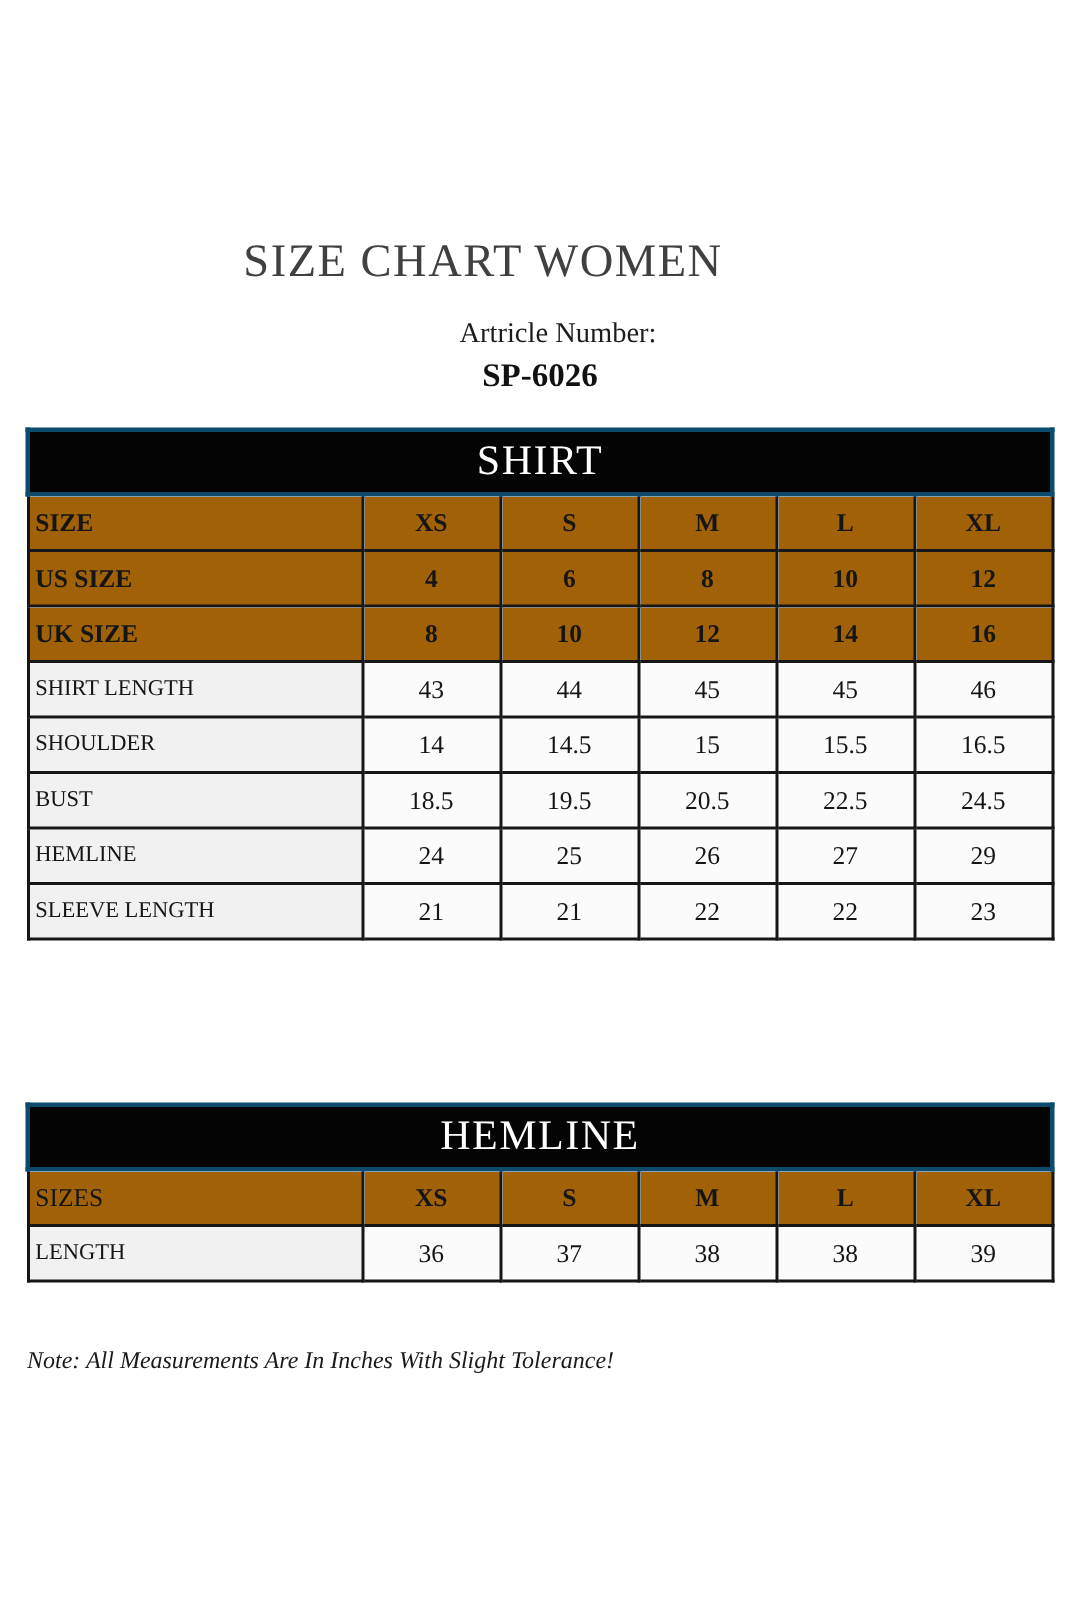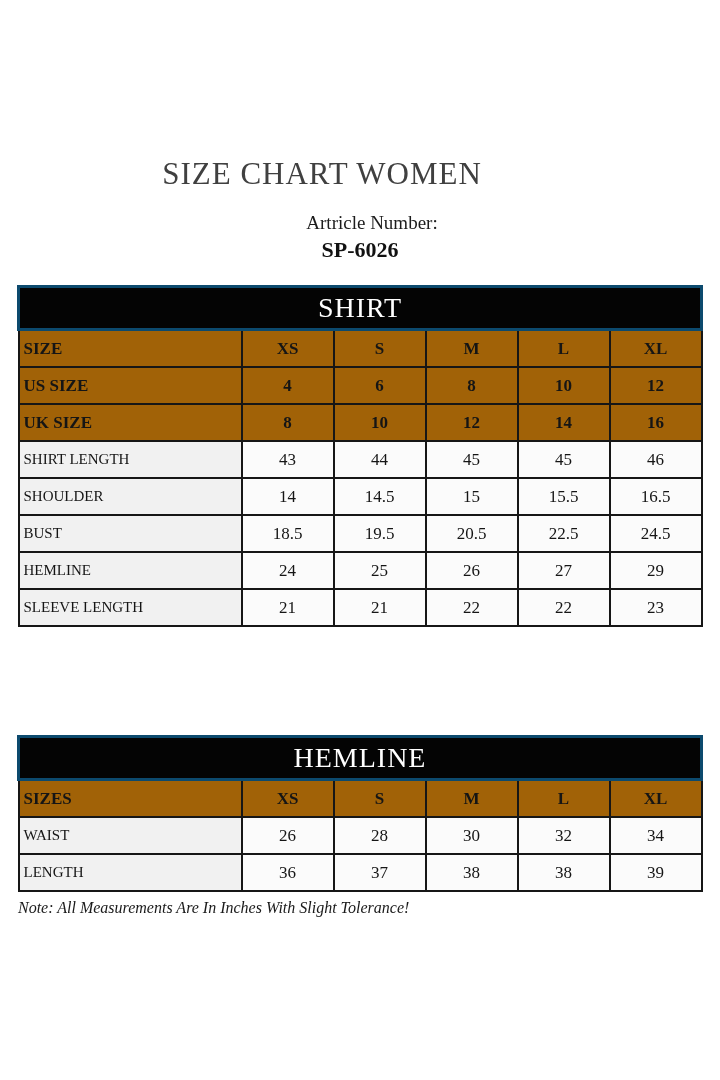--- a/index.html
+++ b/index.html
@@ -74,21 +74,21 @@
     overflow: hidden;
     white-space: nowrap;
   }
   table.size-table col.c-label { width: 223px; }
   table.size-table td.lbl {
     text-align: left;
     padding-left: 4px;
   }
   
   tr.r-size td { background: #a16207; font-weight: bold; }
-  tr.r-size td.lbl-reg { font-weight: bold; }
+  tr.r-size td.lbl-reg { font-weight: normal; }
   
   tr.r-meas td { font-weight: normal; }
   tr.r-meas td.lbl { background: #f1f1f1; font-size: 15px; }
   .note {
     position: absolute;
     top: 899px;
     left: 18px;
     font-size: 16px;
     color: #1a1a1a;
     font-style: italic;
@@ -200,28 +200,20 @@
   <tbody>
     <tr class="r-size">
       <td class="lbl lbl-reg">SIZES</td>
       <td>XS</td>
       <td>S</td>
       <td>M</td>
       <td>L</td>
       <td>XL</td>
     </tr>
     <tr class="r-meas">
-      <td class="lbl">WAIST</td>
-      <td>26</td>
-      <td>28</td>
-      <td>30</td>
-      <td>32</td>
-      <td>34</td>
-    </tr>
-    <tr class="r-meas">
       <td class="lbl">LENGTH</td>
       <td>36</td>
       <td>37</td>
       <td>38</td>
       <td>38</td>
       <td>39</td>
     </tr>
   </tbody>
 </table>
 

